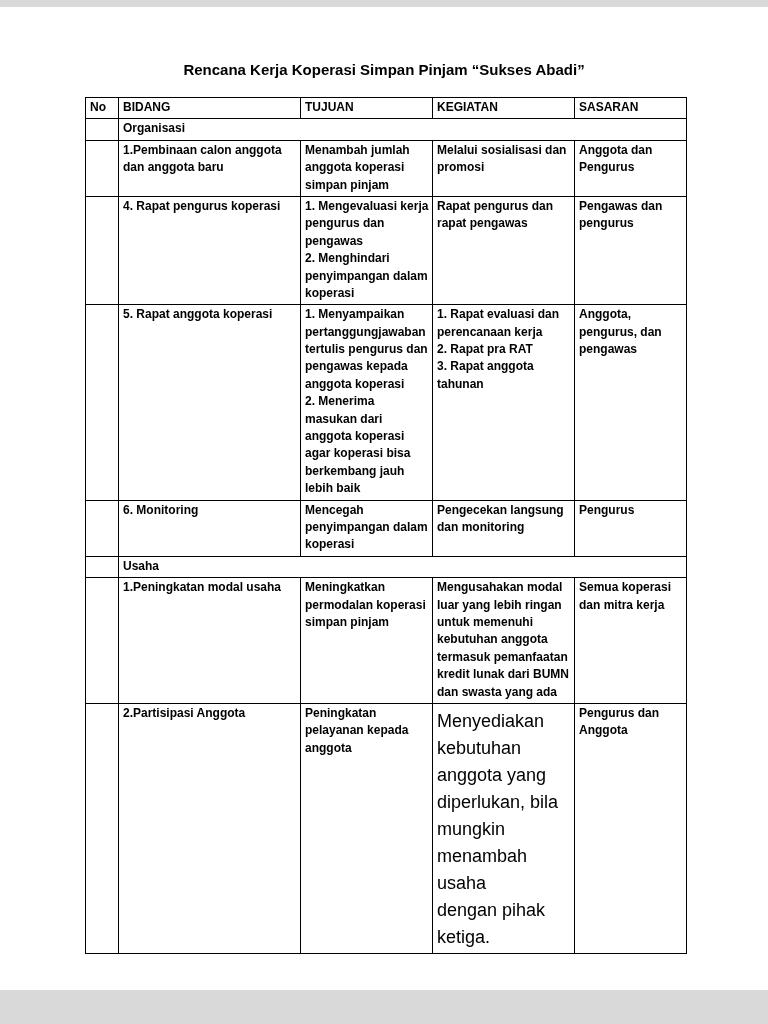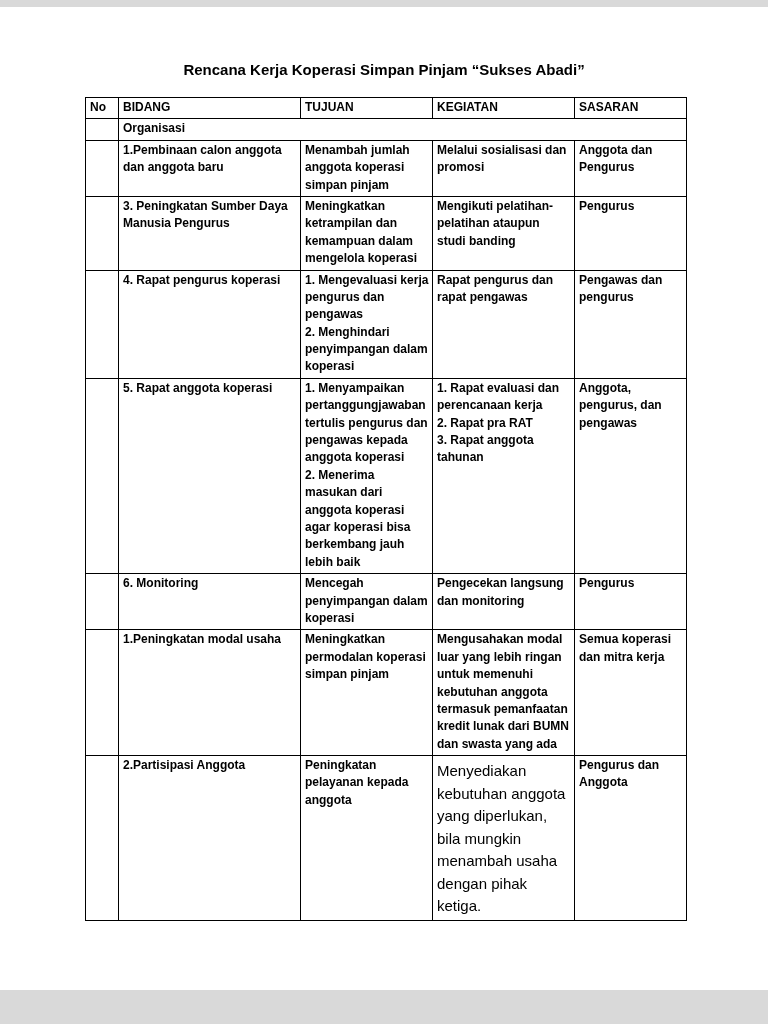--- a/index.html
+++ b/index.html
@@ -59,21 +59,21 @@
   .plan-table th {
     height: 17px;
     white-space: nowrap;
     overflow: hidden;
   }
   .plan-table td.section-cell {
     height: 17px;
   }
   .plan-table td.large-text {
     font-weight: 400;
-    font-size: 15px;
+    font-size: 18px;
     line-height: 1.5;
     padding-top: 4px;
   }
 </style>
 </head>
 <body>
 
 <div class="top-strip"></div>
 
 <div class="page">
@@ -103,27 +103,20 @@
         </tr>
         <tr>
           <td></td>
           <td>1.Pembinaan calon anggota dan anggota baru</td>
           <td>Menambah jumlah anggota koperasi simpan pinjam</td>
           <td>Melalui sosialisasi dan promosi</td>
           <td>Anggota dan Pengurus</td>
         </tr>
         <tr>
           <td></td>
-          <td>3. Peningkatan Sumber Daya Manusia Pengurus</td>
-          <td>Meningkatkan ketrampilan dan kemampuan dalam mengelola koperasi</td>
-          <td>Mengikuti pelatihan-pelatihan ataupun studi banding</td>
-          <td>Pengurus</td>
-        </tr>
-        <tr>
-          <td></td>
           <td>4. Rapat pengurus koperasi</td>
           <td>1. Mengevaluasi kerja pengurus dan pengawas
 2. Menghindari penyimpangan dalam koperasi</td>
           <td>Rapat pengurus dan rapat pengawas</td>
           <td>Pengawas dan pengurus</td>
         </tr>
         <tr>
           <td></td>
           <td>5. Rapat anggota koperasi</td>
           <td>1. Menyampaikan pertanggungjawaban tertulis pengurus dan pengawas kepada anggota koperasi
@@ -134,20 +127,24 @@
           <td>Anggota, pengurus, dan pengawas</td>
         </tr>
         <tr>
           <td></td>
           <td>6. Monitoring</td>
           <td>Mencegah penyimpangan dalam koperasi</td>
           <td>Pengecekan langsung dan monitoring</td>
           <td>Pengurus</td>
         </tr>
         <tr>
+          <td class="section-cell"></td>
+          <td colspan="4" class="section-cell">Usaha</td>
+        </tr>
+        <tr>
           <td></td>
           <td>1.Peningkatan modal usaha</td>
           <td>Meningkatkan permodalan koperasi simpan pinjam</td>
           <td>Mengusahakan modal luar yang lebih ringan untuk memenuhi kebutuhan anggota termasuk pemanfaatan kredit lunak dari BUMN dan swasta yang ada</td>
           <td>Semua koperasi dan mitra kerja</td>
         </tr>
         <tr>
           <td></td>
           <td>2.Partisipasi Anggota</td>
           <td>Peningkatan pelayanan kepada anggota</td>

